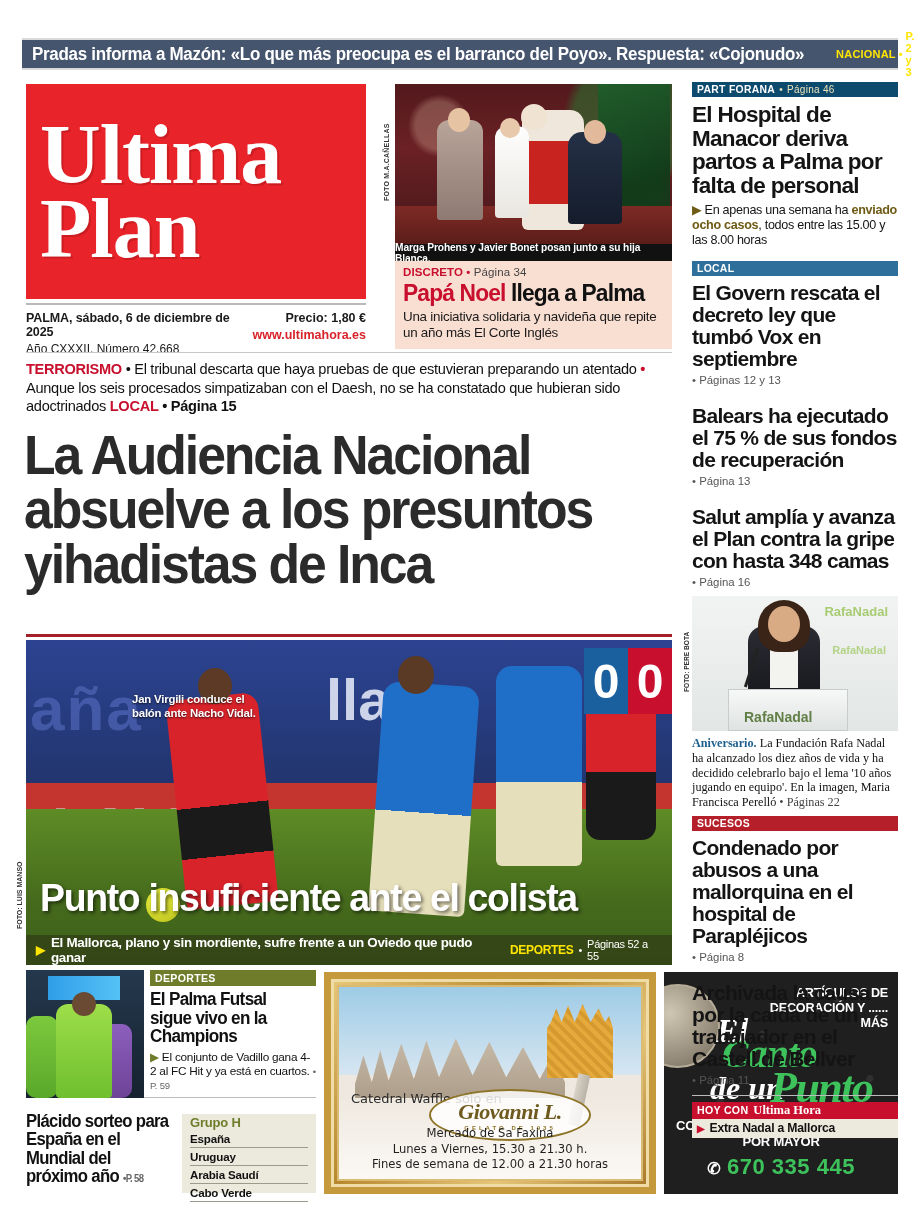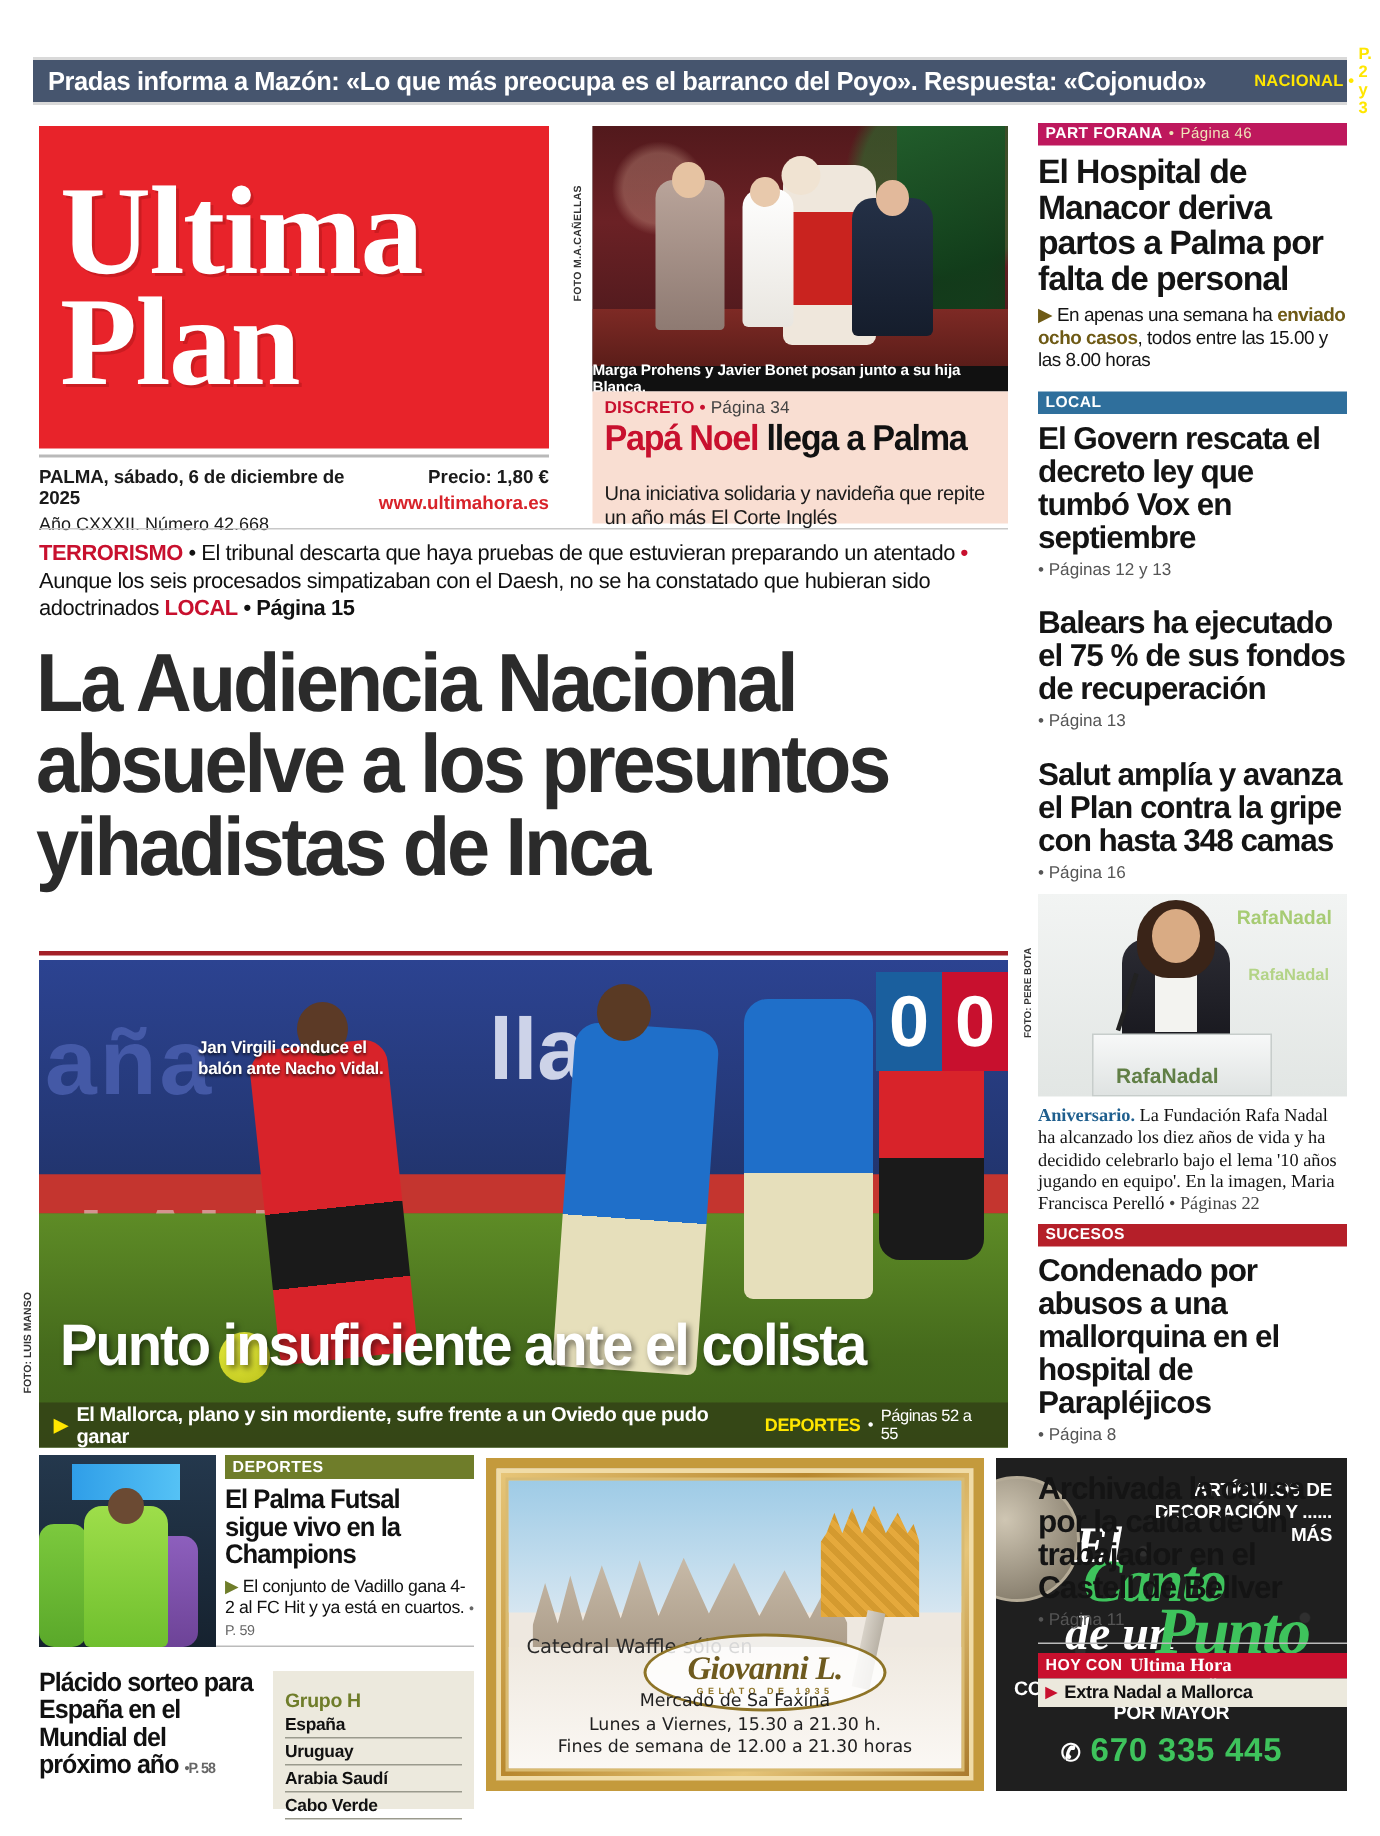--- a/index.html
+++ b/index.html
@@ -95,21 +95,21 @@
   .santa-text{
     position:absolute; left:17px; top:177px; width:277px; height:88px;
     background:#f9ded2; padding:5px 8px 0 8px;
   }
   .santa-text .kick{ font-size:11.5px; font-weight:700; color:#c8102e; letter-spacing:.1px;}
   .santa-text .kick .dot{ color:#c8102e; }
   .santa-text .kick .pg{ color:#444; font-weight:400; font-size:11.5px;}
   .santa-text .ttl{ font-size:24px; font-weight:700; color:#111; line-height:1.06;
     margin-top:2px; letter-spacing:-0.9px; transform:scaleX(0.95); transform-origin:left center;}
   .santa-text .ttl .rd{ color:#c8102e; }
-  .santa-text .sub{ font-size:13.4px; color:#1a1a1a; line-height:1.16; margin-top:16px;
+  .santa-text .sub{ font-size:13.4px; color:#1a1a1a; line-height:1.16; margin-top:4px;
     letter-spacing:-0.25px;}
 
   
   .lead-rule{ position:absolute; left:26px; top:352px; width:646px; height:1px; background:#c8c8c8;}
   .lead-kick{
     position:absolute; left:26px; top:360px; width:648px;
     font-size:14.6px; line-height:1.27; color:#111; letter-spacing:-0.3px;
   }
   .lead-kick b.rd{ color:#c8102e; }
   .lead-kick .bullet{ color:#c8102e; font-weight:700; }
@@ -213,22 +213,22 @@
   .futsal-txt .sub{ font-size:11.8px; color:#111; line-height:1.2; margin-top:4px;
     letter-spacing:-0.25px;}
   .futsal-txt .sub .tri{ color:#6f7d2a; }
   .futsal-txt .sub .pg{ color:#666; font-size:9.5px;}
 
   
   .mundial{ position:absolute; left:26px; top:1112px; width:290px; height:90px;}
   .mundial .ttl{ font-size:17.6px; font-weight:700; color:#111; line-height:1.05;
     letter-spacing:-0.7px; width:155px; transform:scaleX(0.95); transform-origin:left top;}
   .mundial .ttl .pg{ color:#666; font-size:10px; font-weight:700;}
-  .grupo{ position:absolute; left:156px; top:2px; width:134px; height:92px;
-    background:#ece9dd; padding:12px 8px;}
+  .grupo{ position:absolute; left:156px; top:2px; width:134px; height:79px;
+    background:#ece9dd; padding:1px 8px;}
   .grupo .gh{ font-size:13px; font-weight:700; color:#6f7d2a; letter-spacing:-0.2px;}
   .grupo .gitem{ font-size:11.6px; font-weight:700; color:#111; padding:2px 0 2px 0;
     border-bottom:1px solid #9a9a8d; letter-spacing:-0.2px;}
 
   
   .giov{ position:absolute; left:324px; top:972px; width:332px; height:222px;
     background:#fff; padding:6px;
     border:7px solid #c49a3c;
     background-image:linear-gradient(135deg,#e8c77a,#b8882e 40%,#e6c579 70%,#a8782a);
     background-clip:padding-box;
@@ -261,21 +261,21 @@
   .giov-inner .oval .nm{ font-family:"Liberation Serif", serif; font-style:italic; font-weight:700;
     font-size:22px; color:#6e5a1e; letter-spacing:-0.5px;}
   .giov-inner .oval .tag{ font-size:6px; letter-spacing:3px; color:#8e7427; font-weight:700;}
   .giov-inner .hours{ position:absolute; left:0; bottom:6px; width:100%; text-align:center;
     font-size:11.6px; color:#1f1f1f; line-height:1.34; font-family:"DejaVu Sans", sans-serif;}
 
   
   .rightcol{ position:absolute; left:692px; top:82px; width:206px; }
   .rc-bar{ height:15px; display:flex; align-items:center; padding:0 5px;
     font-size:10.4px; font-weight:700; color:#fff; letter-spacing:.3px;}
-  .rc-bar.forana{ background:#be185d; }
+  .rc-bar.forana{ background:#0c4a6e; }
   .rc-bar.forana .pg{ color:#efe3b8; font-weight:400; font-size:10px; margin-left:4px;}
   .rc-bar.local{ background:#2f6f9c; }
   .rc-bar.sucesos{ background:#b51f29; }
   .rc-hl{ font-size:21px; font-weight:700; color:#141414; line-height:1.05;
     letter-spacing:-0.7px; margin-top:6px; }
   .rc-hl.big{ font-size:22.5px; }
   .rc-sub{ font-size:12.6px; color:#141414; line-height:1.2; margin-top:5px; letter-spacing:-0.3px;}
   .rc-sub .tri{ color:#6e5a15; }
   .rc-sub b{ color:#6e5a15; }
   .rc-pg{ font-size:11.4px; color:#555; margin-top:4px; }

